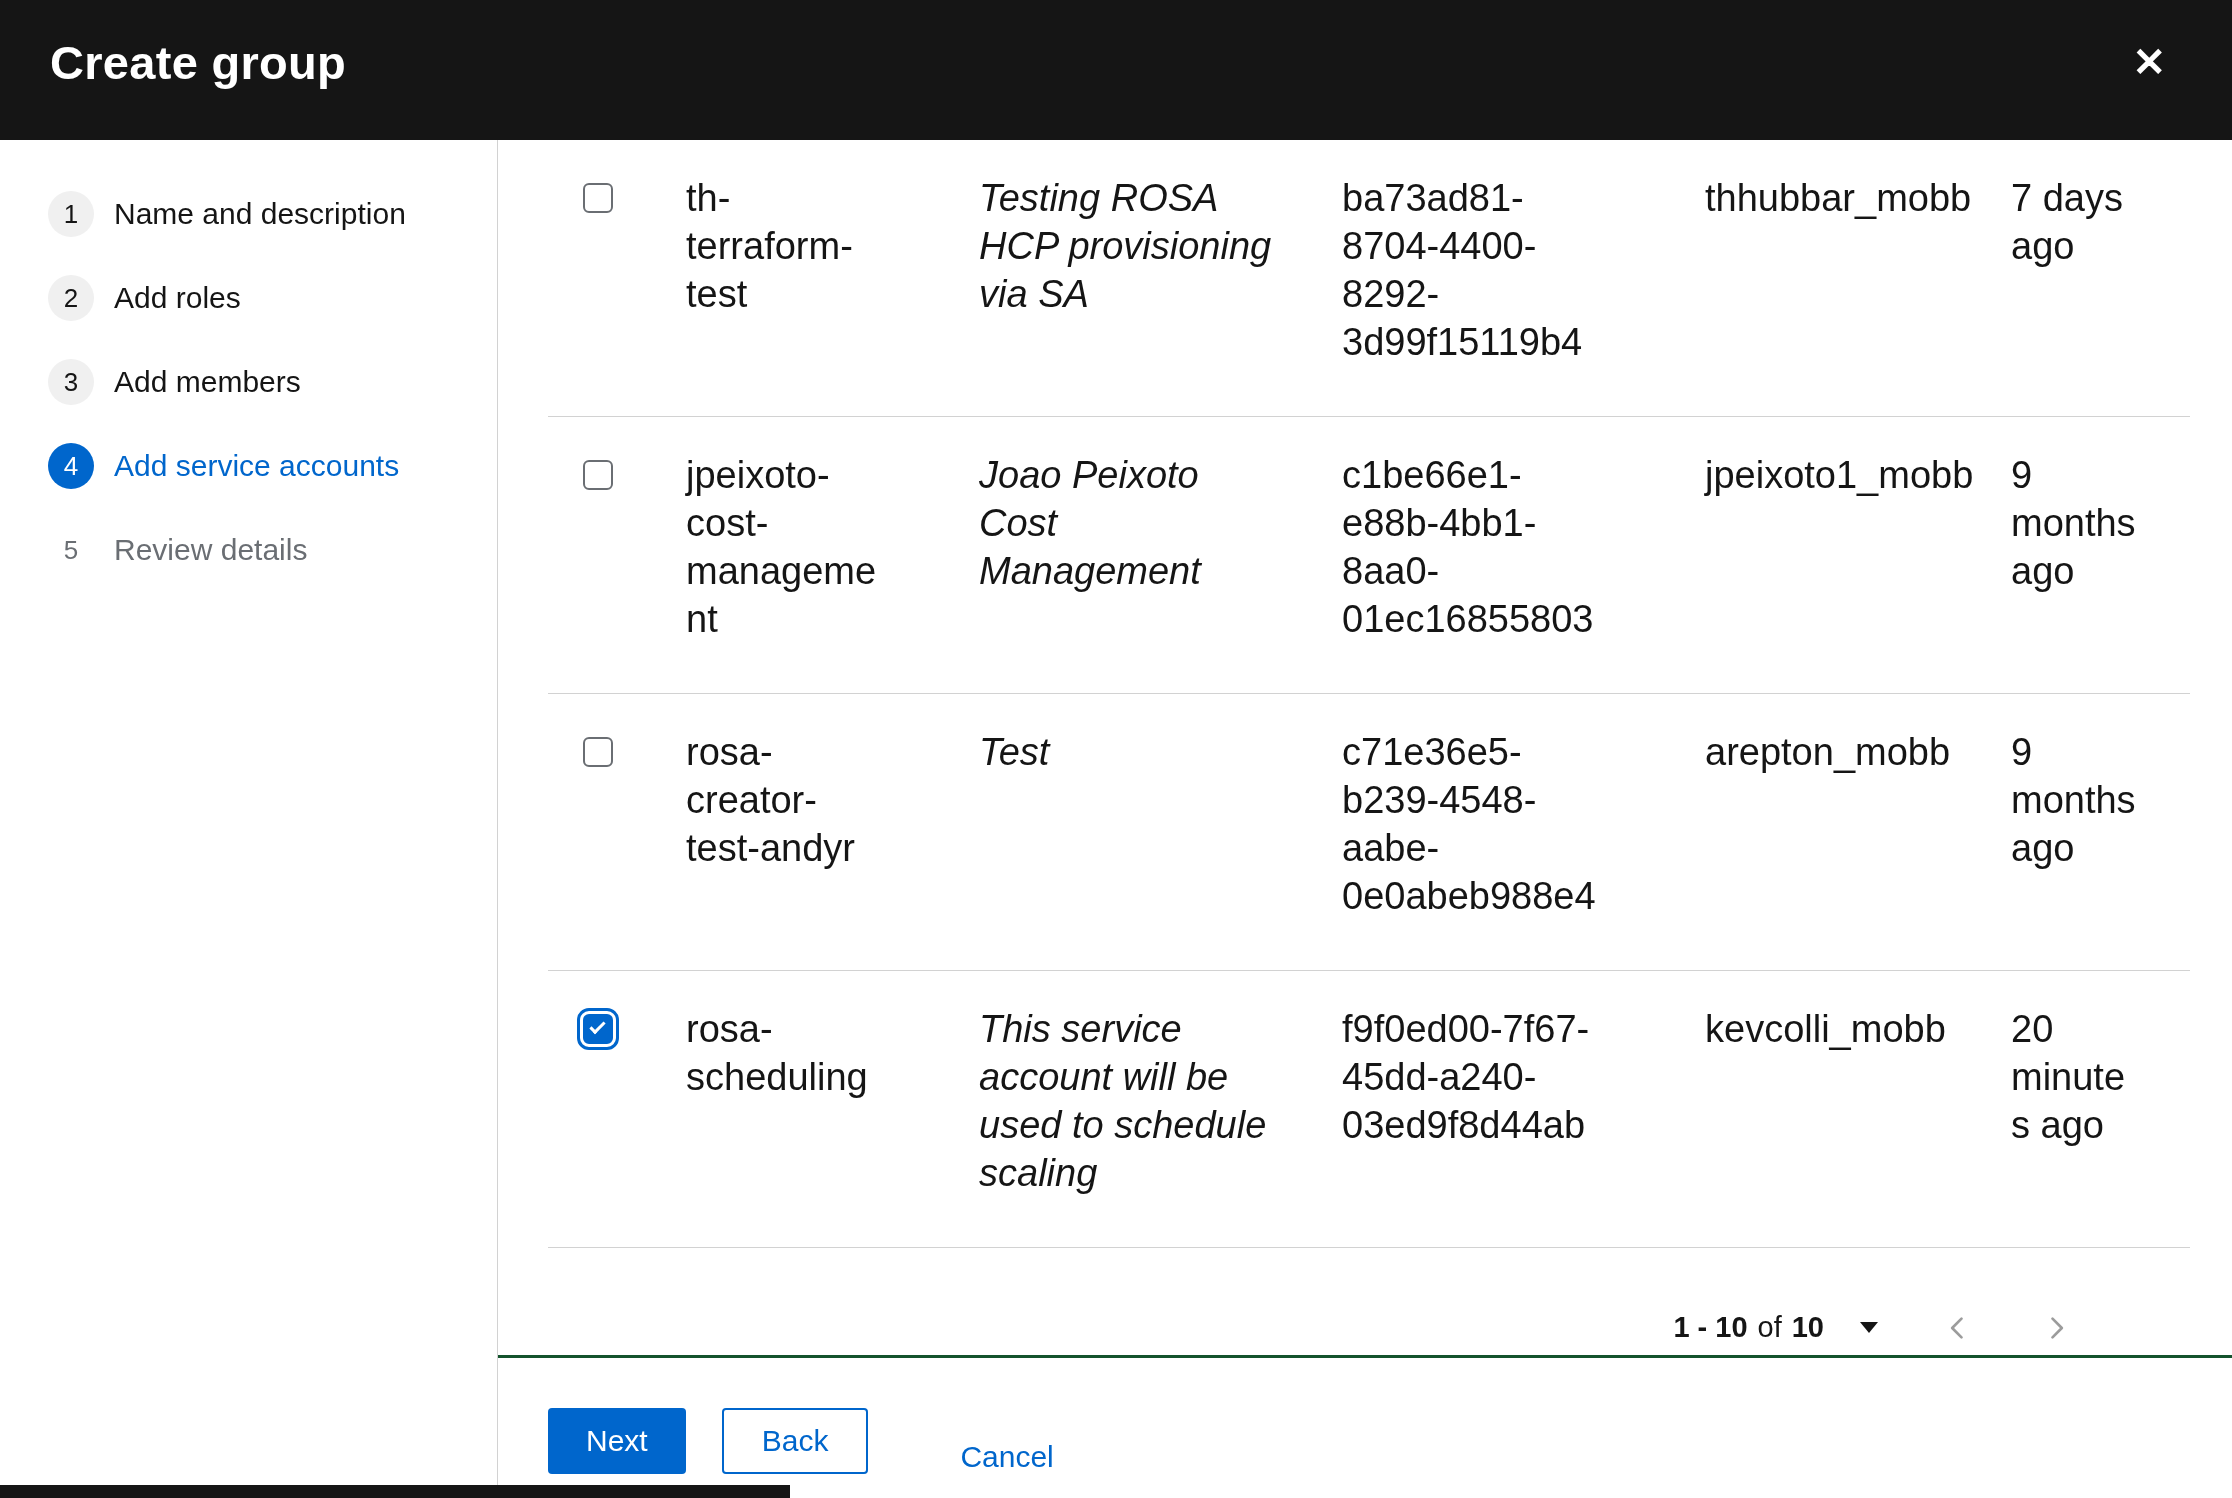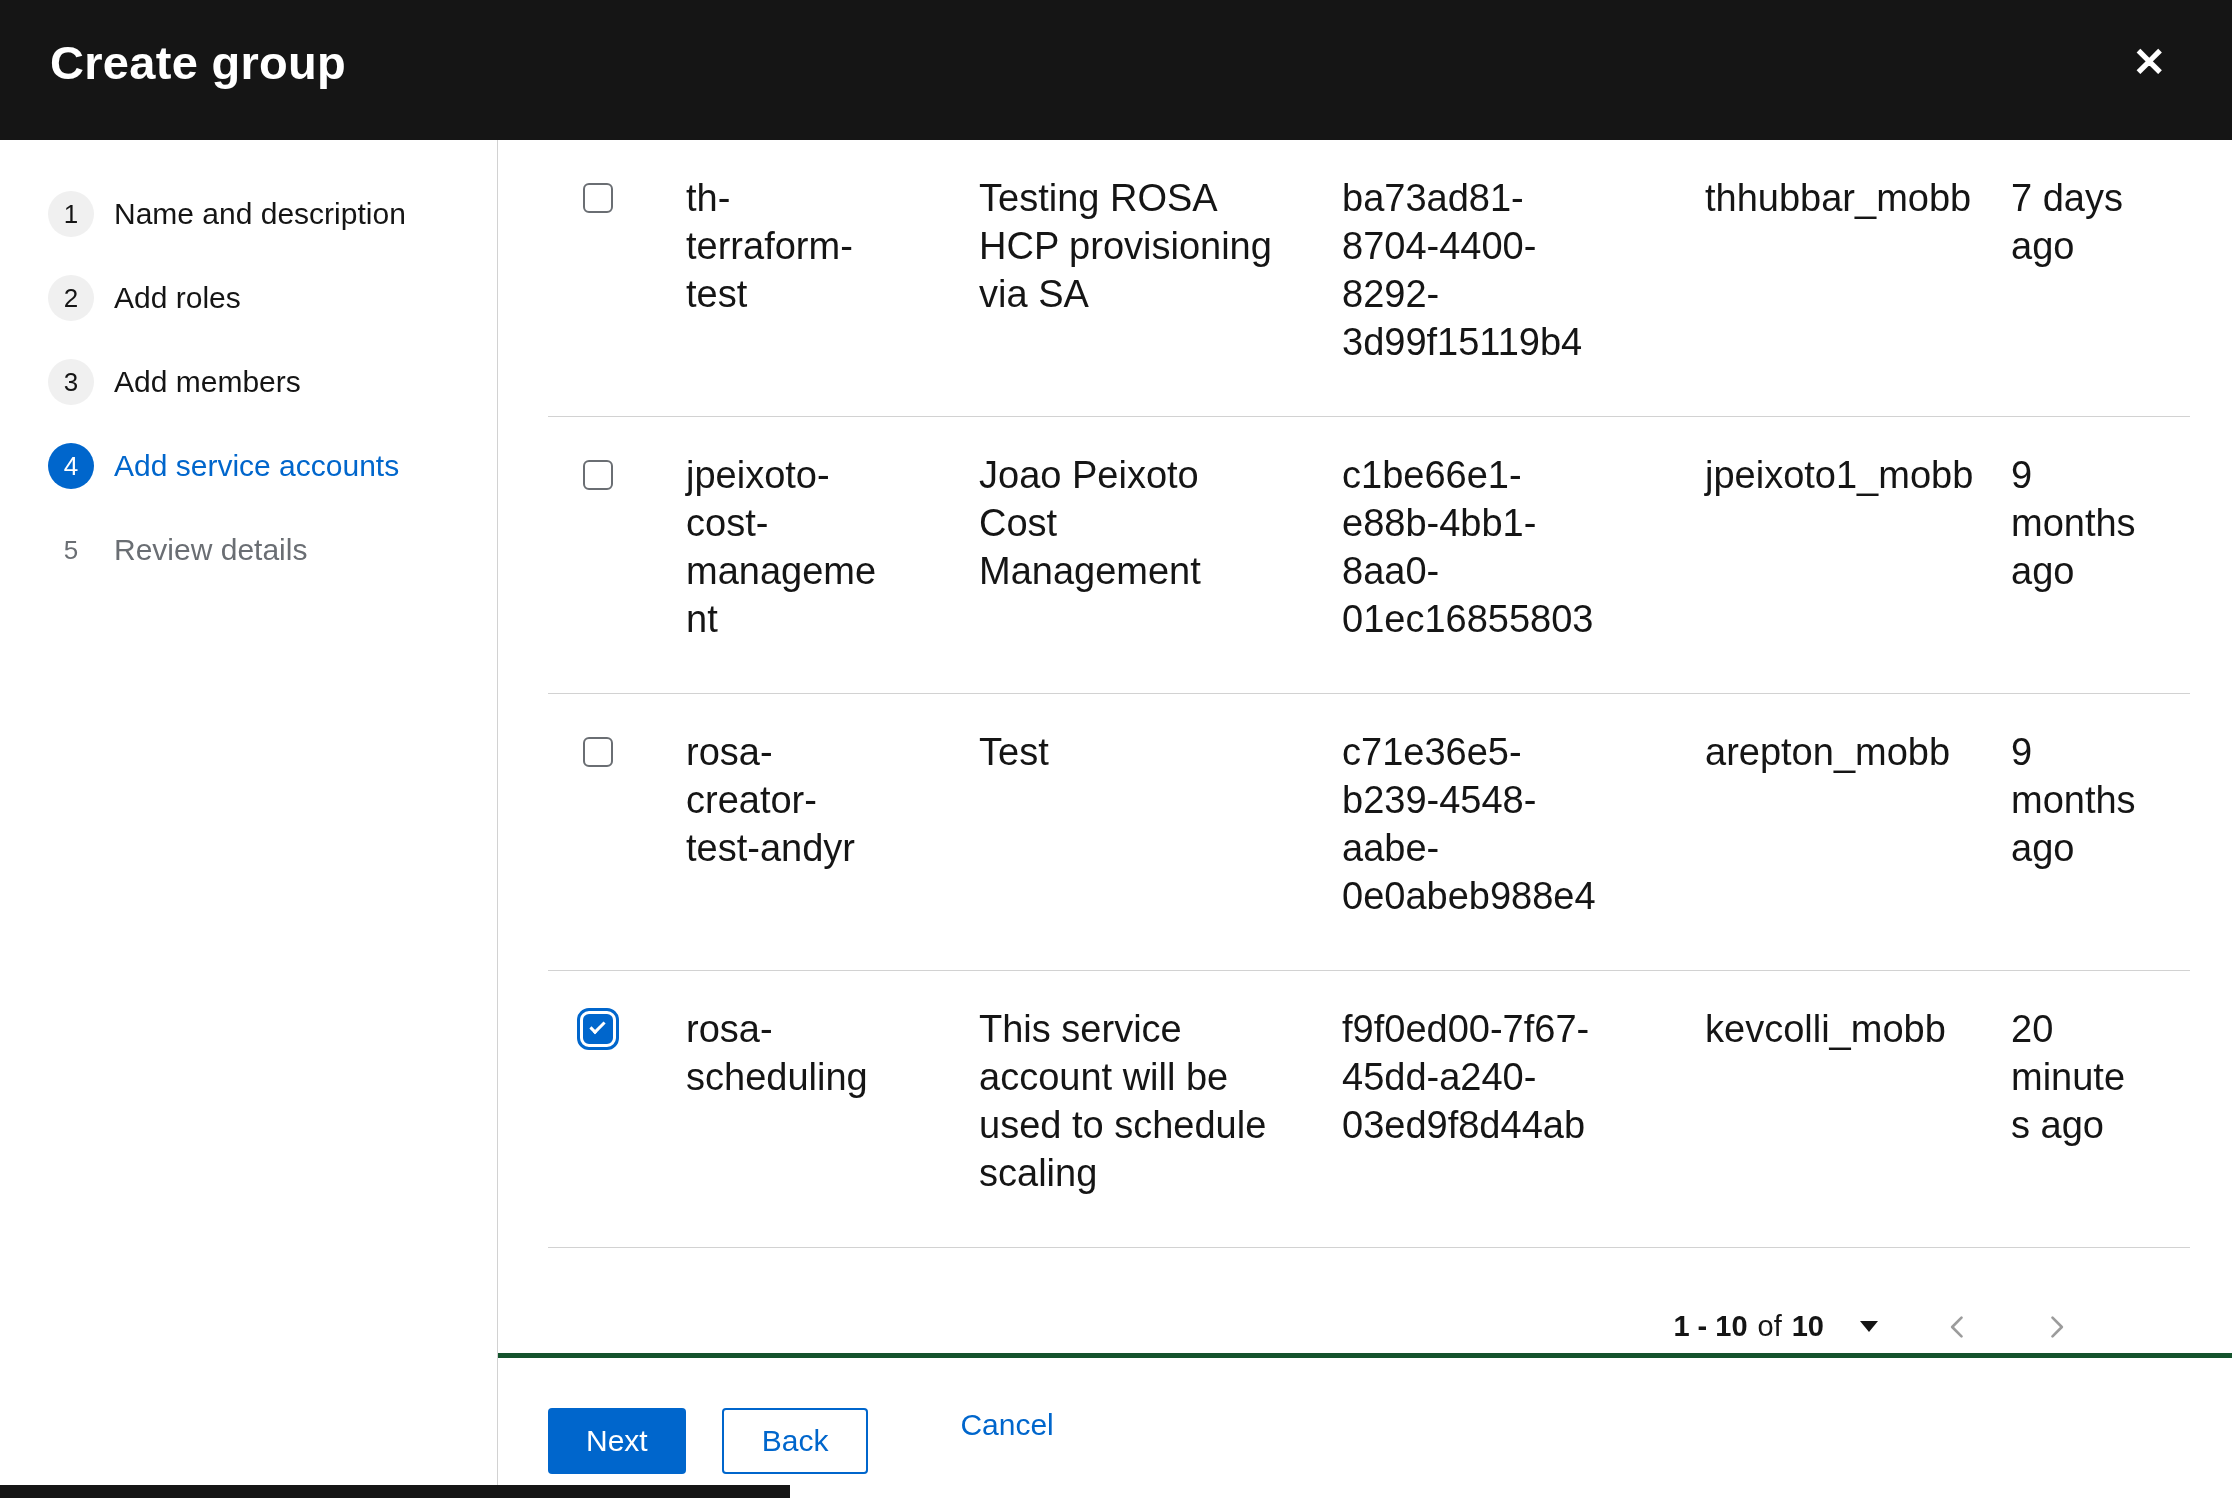--- a/index.html
+++ b/index.html
@@ -26,42 +26,42 @@
   .step.future .step-num { background: transparent; color: #6a6e73; }
   .step.future .step-label { color: #6a6e73; }
 
   
   .wizard-main { flex: 1; display: flex; flex-direction: column; min-width: 0; }
   .sa-table { }
   .row { display: grid; grid-template-columns: 188px 293px 363px 363px 306px 190px; padding: 34px 0 50px; font-size: 38px; line-height: 48px; color: #151515; }
   .cell { overflow-wrap: break-word; }
   .cell-check { padding-left: 85px; }
   .cell-name { padding-right: 93px; }
-  .cell-desc { padding-right: 70px; }
+  .cell-desc { padding-right: 70px; font-style: italic; }
   .cell-id { padding-right: 95px; }
   .cell-time { padding-right: 60px; }
   .row-sep { height: 1px; background: #d2d2d2; margin: 0 42px 0 50px; }
 
   
   .checkbox { width: 30px; height: 30px; border: 2px solid #6a6e73; border-radius: 6px; background: #fff; margin-top: 9px; cursor: pointer; position: relative; }
   .checkbox .checkmark { display: none; }
   .checkbox.checked { background: #0066cc; border-color: #0066cc; outline: 3px solid #0066cc; outline-offset: 3px; }
   .checkbox.checked .checkmark { display: block; position: absolute; left: 5px; top: 6px; width: 15px; height: 8px; border-left: 3px solid #fff; border-bottom: 3px solid #fff; transform: rotate(-45deg); }
 
   
   .pagination { display: flex; align-items: center; justify-content: flex-end; padding-right: 158px; margin-top: 52px; height: 80px; }
   .pg-summary { display: flex; align-items: center; font-size: 29px; cursor: pointer; background: none; border: none; font-family: inherit; color: #151515; }
   .pg-range { font-weight: bold; margin-left: 44px; }
   .pg-of { font-weight: normal; margin: 0 10px; }
   .pg-total { font-weight: bold; }
   .caret-down { margin-left: 36px; width: 0; height: 0; border-left: 9px solid transparent; border-right: 9px solid transparent; border-top: 11px solid #151515; display: inline-block; }
   .pg-btn { background: none; border: none; margin-left: 62px; cursor: pointer; padding: 4px; line-height: 0; }
 
   
-  .wizard-footer { margin-top: auto; border-top: 5px solid #14532d; padding: 50px 0 24px 50px; display: flex; align-items: flex-start; }
+  .wizard-footer { margin-top: auto; border-top: 3px solid #14532d; padding: 50px 0 24px 50px; display: flex; align-items: flex-end; }
   .btn { font-size: 30px; font-family: inherit; border-radius: 4px; cursor: pointer; height: 66px; padding: 0 38px; }
   .btn-primary { background: #0066cc; color: #ffffff; border: none; }
   .btn-secondary { background: #ffffff; color: #0066cc; border: 2px solid #0066cc; margin-left: 36px; }
   .btn-link { background: none; border: none; color: #0066cc; margin-left: 92px; padding: 0; height: auto; }
 
   
   .window-edge { position: absolute; left: 0; bottom: 0; width: 790px; height: 13px; background: #151515; }
 </style>
 </head>
 <body>

